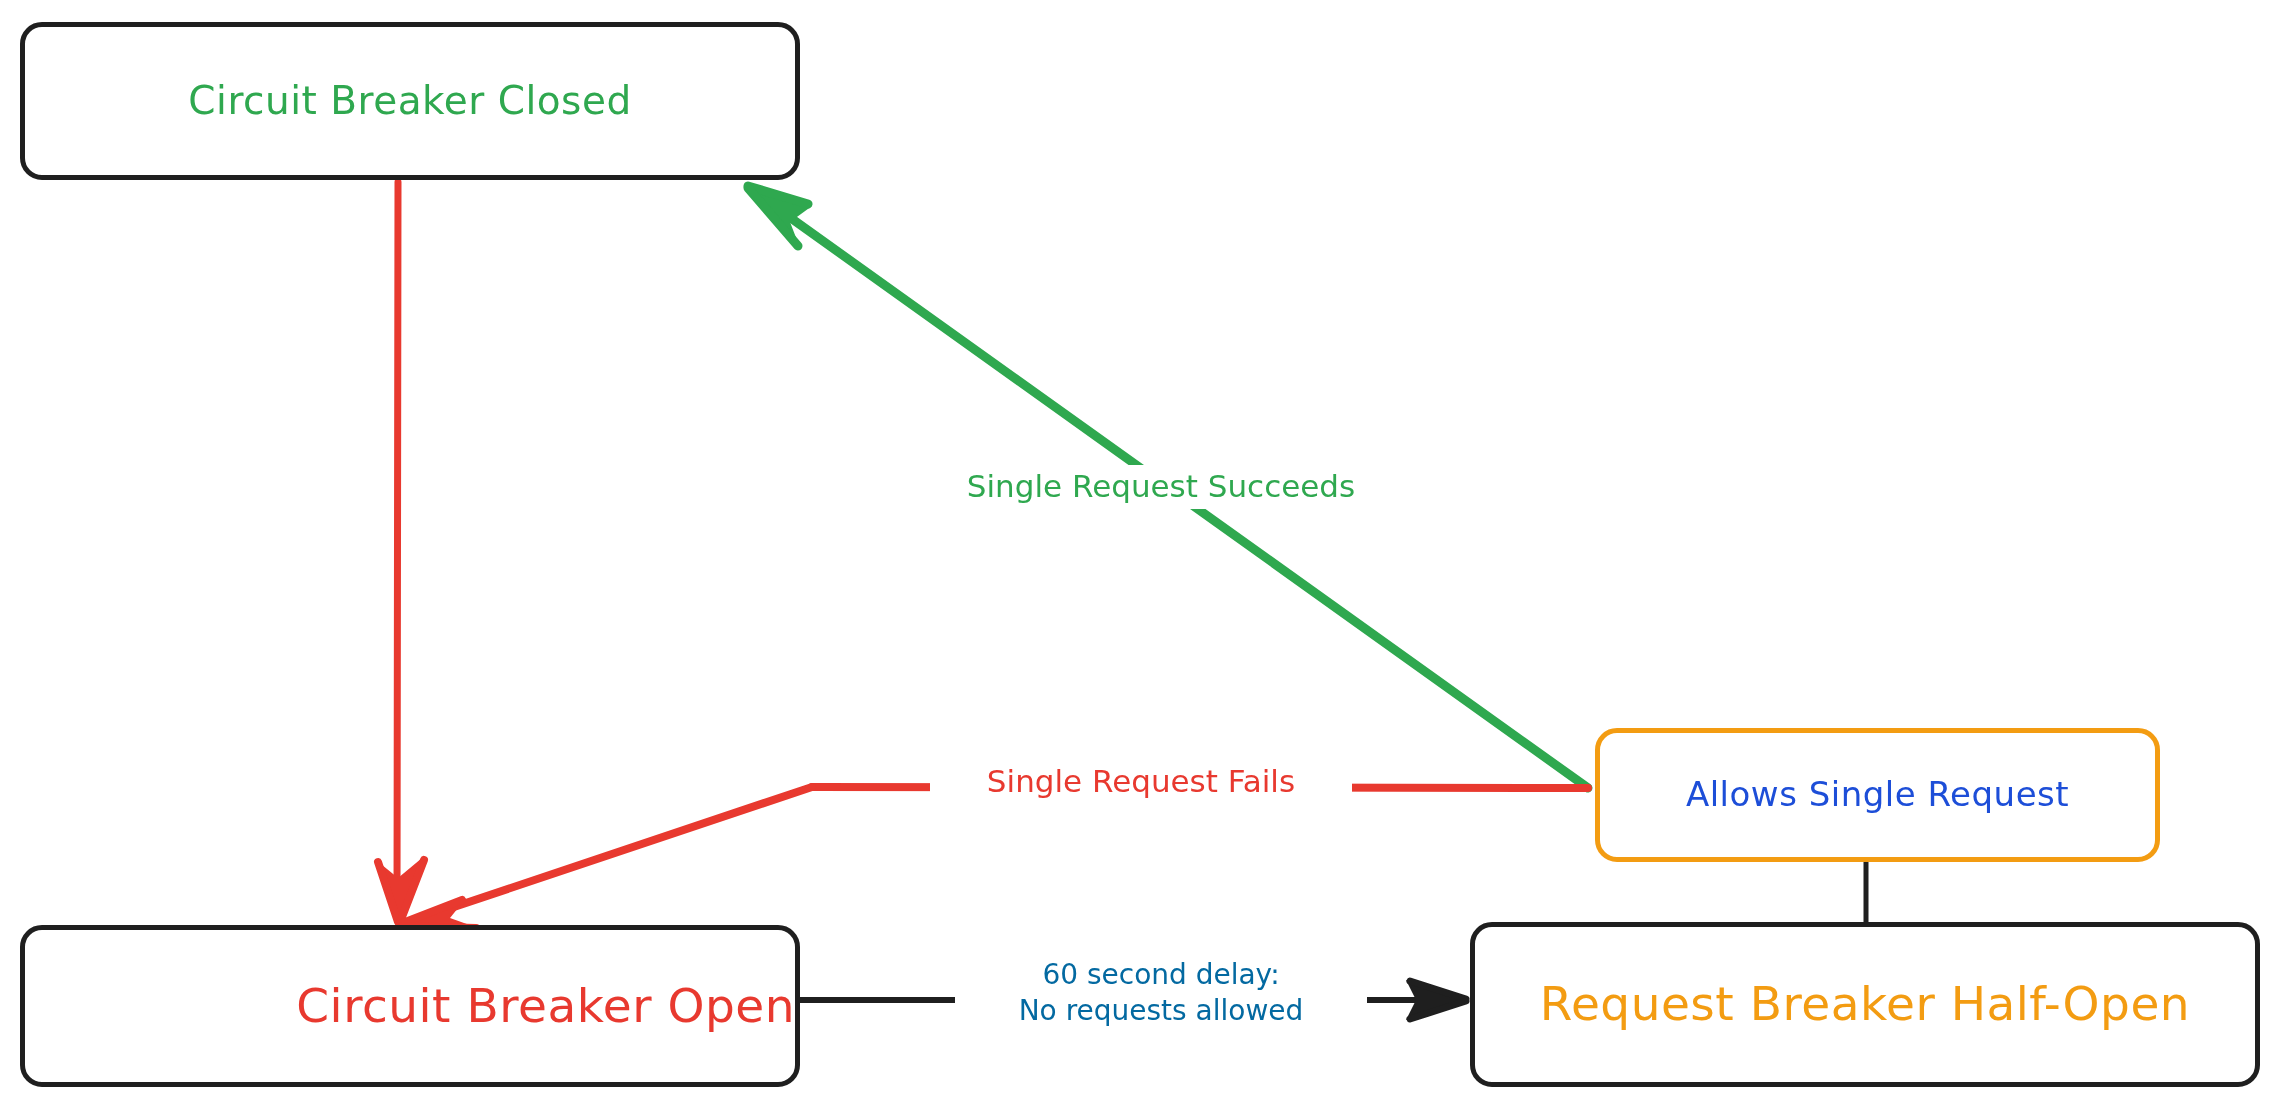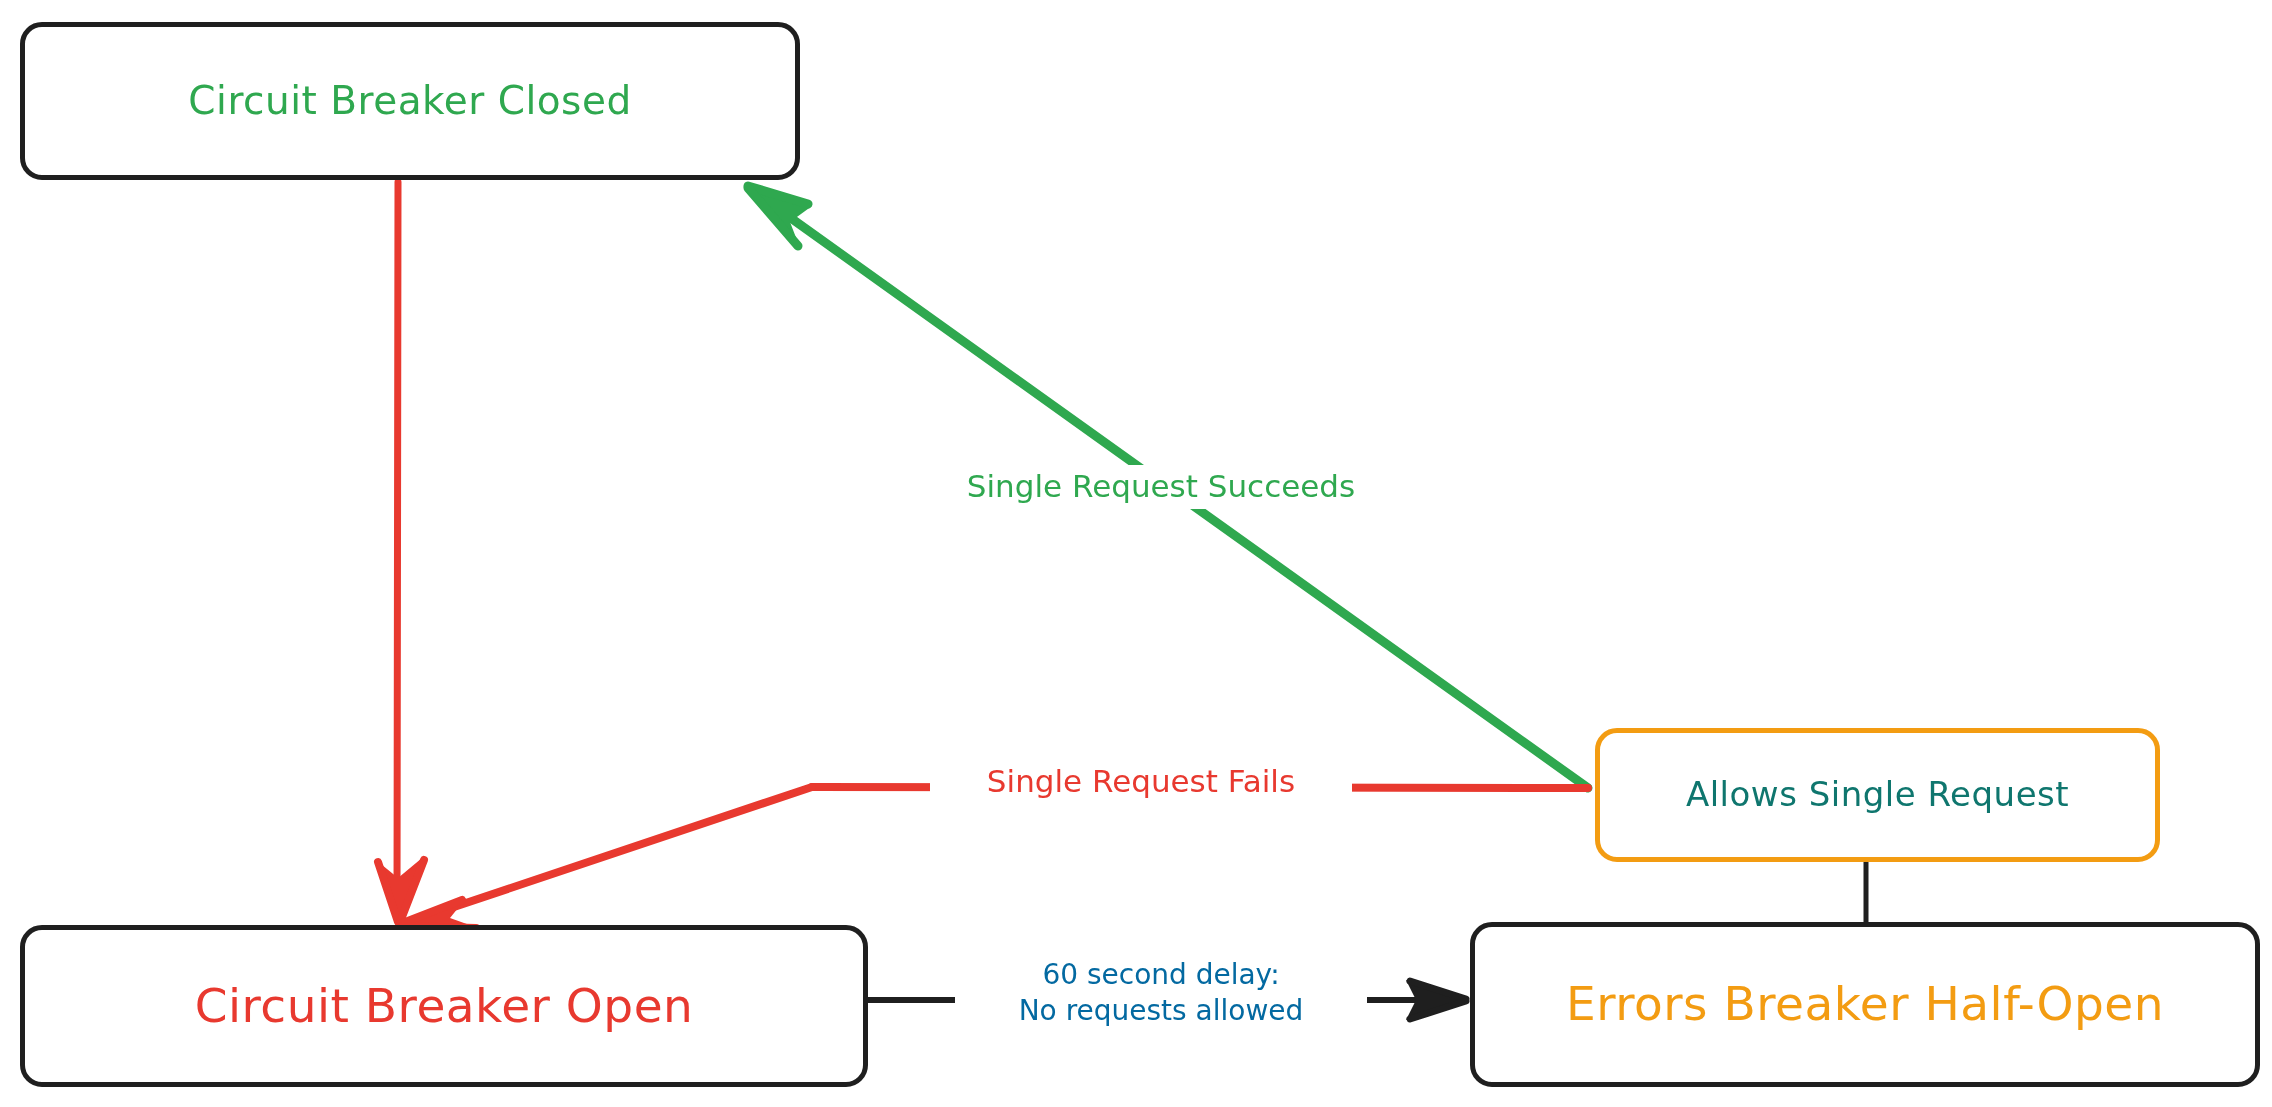--- a/index.html
+++ b/index.html
@@ -55,36 +55,37 @@
     height: 158px;
   }
   #node-closed .node-label {
     color: #2fa84f;
     font-size: 39px;
   }
 
   #node-open {
     left: 20px;
     top: 925px;
-    width: 848px;
+    width: 780px;
     height: 162px;
+    justify-content: flex-end;
   }
   #node-open .node-label {
     color: #e8392f;
     font-size: 47px;
   }
 
   #node-allows {
     left: 1595px;
     top: 728px;
     width: 565px;
     height: 134px;
   }
   #node-allows .node-label {
-    color: #0f766e;
+    color: #1d4ed8;
     font-size: 34px;
   }
 
   #node-halfopen {
     left: 1470px;
     top: 922px;
     width: 790px;
     height: 165px;
   }
   #node-halfopen .node-label {
@@ -178,21 +179,21 @@
 
   <div class="node node-black" id="node-open">
     <span class="node-label">Circuit Breaker Open</span>
   </div>
 
   <div class="node node-orange-border" id="node-allows">
     <span class="node-label">Allows Single Request</span>
   </div>
 
   <div class="node node-black" id="node-halfopen">
-    <span class="node-label">Errors Breaker Half-Open</span>
+    <span class="node-label">Request Breaker Half-Open</span>
   </div>
 
 
   <div class="edge-label" id="label-succeeds">Single Request Succeeds</div>
 
   <div class="edge-label" id="label-fails">Single Request Fails</div>
 
   <div class="edge-label" id="label-delay">60 second delay:
 No requests allowed</div>
 

